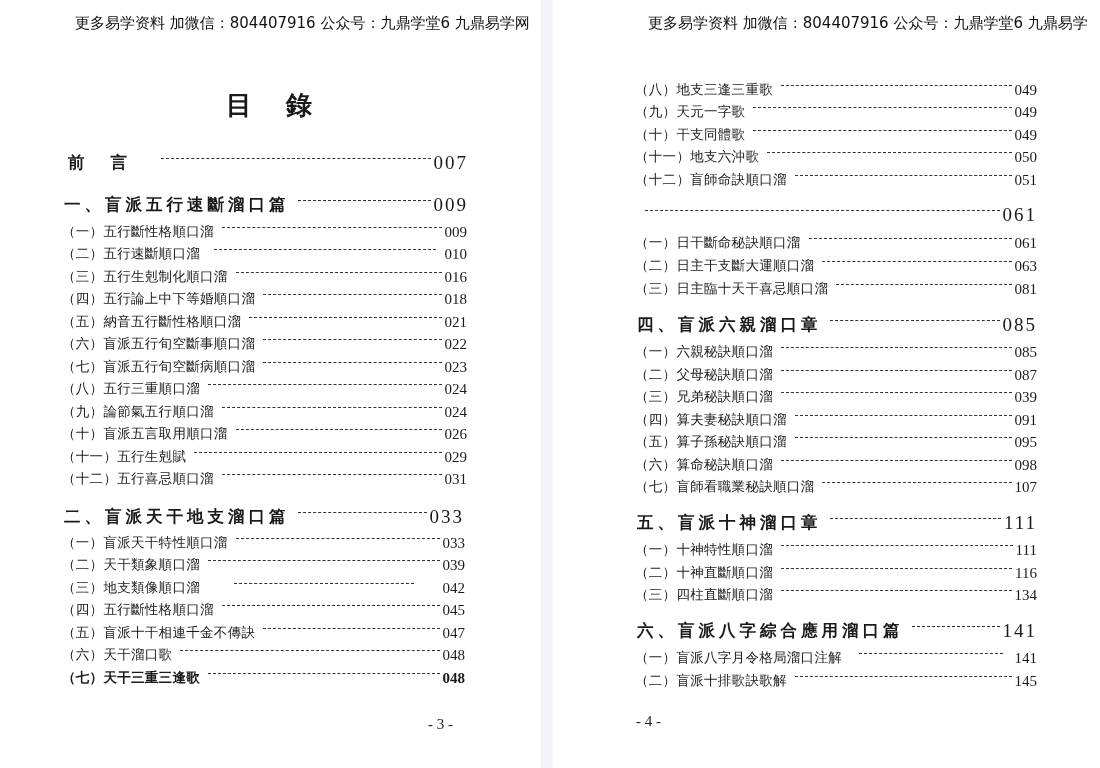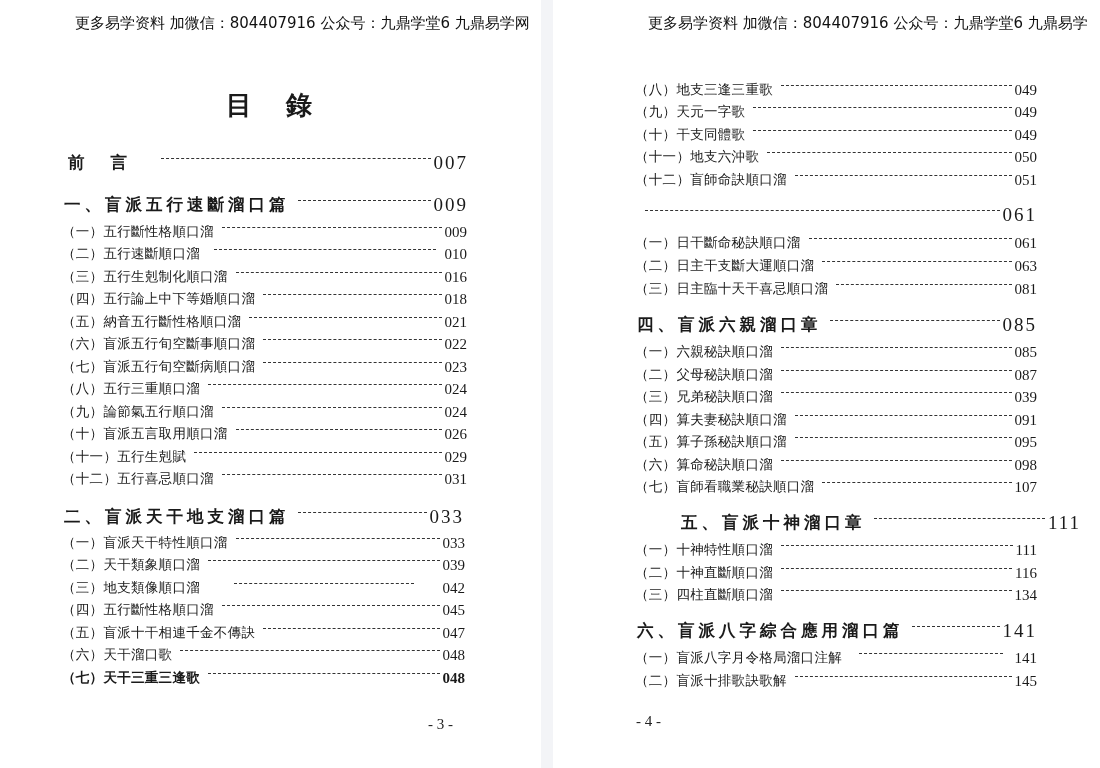--- a/index.html
+++ b/index.html
@@ -258,21 +258,21 @@
       <span class="label">（六）算命秘訣順口溜</span>
       <span class="leader"></span>
       <span class="pg">098</span>
     </div>
   <div class="row entry" style="left:82px; top:478px; width:402px;">
       <span class="label">（七）盲師看職業秘訣順口溜</span>
       <span class="leader"></span>
       <span class="pg">107</span>
     </div>
 
-  <div class="row chapter" style="left:84px; top:512px; width:400px;margin-left:44px;">
+  <div class="row chapter" style="left:84px; top:512px; width:400px;">
     <span class="label">五、盲派十神溜口章</span>
     <span class="leader"></span>
     <span class="pg">111</span>
   </div>
   <div class="row entry" style="left:82px; top:541px; width:402px;">
       <span class="label">（一）十神特性順口溜</span>
       <span class="leader"></span>
       <span class="pg">111</span>
     </div>
   <div class="row entry" style="left:82px; top:564px; width:402px;">

